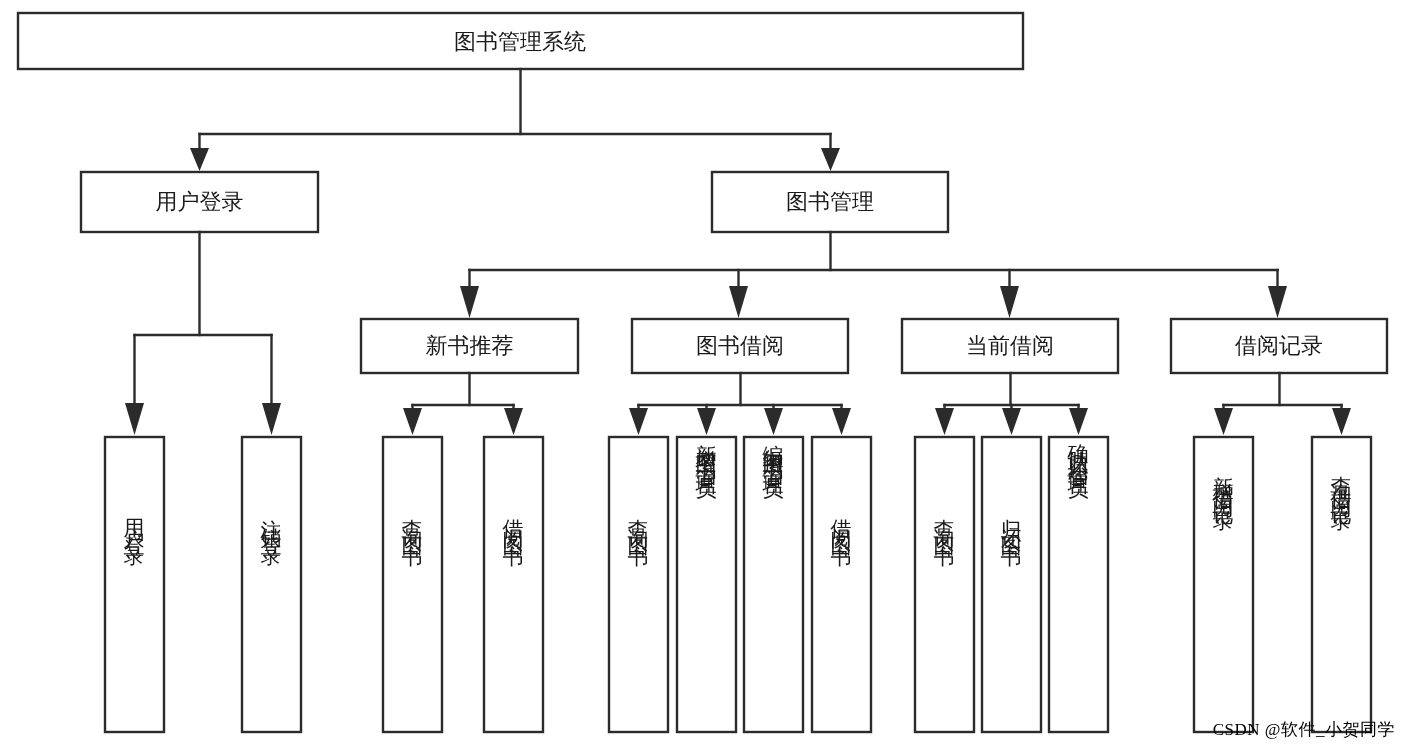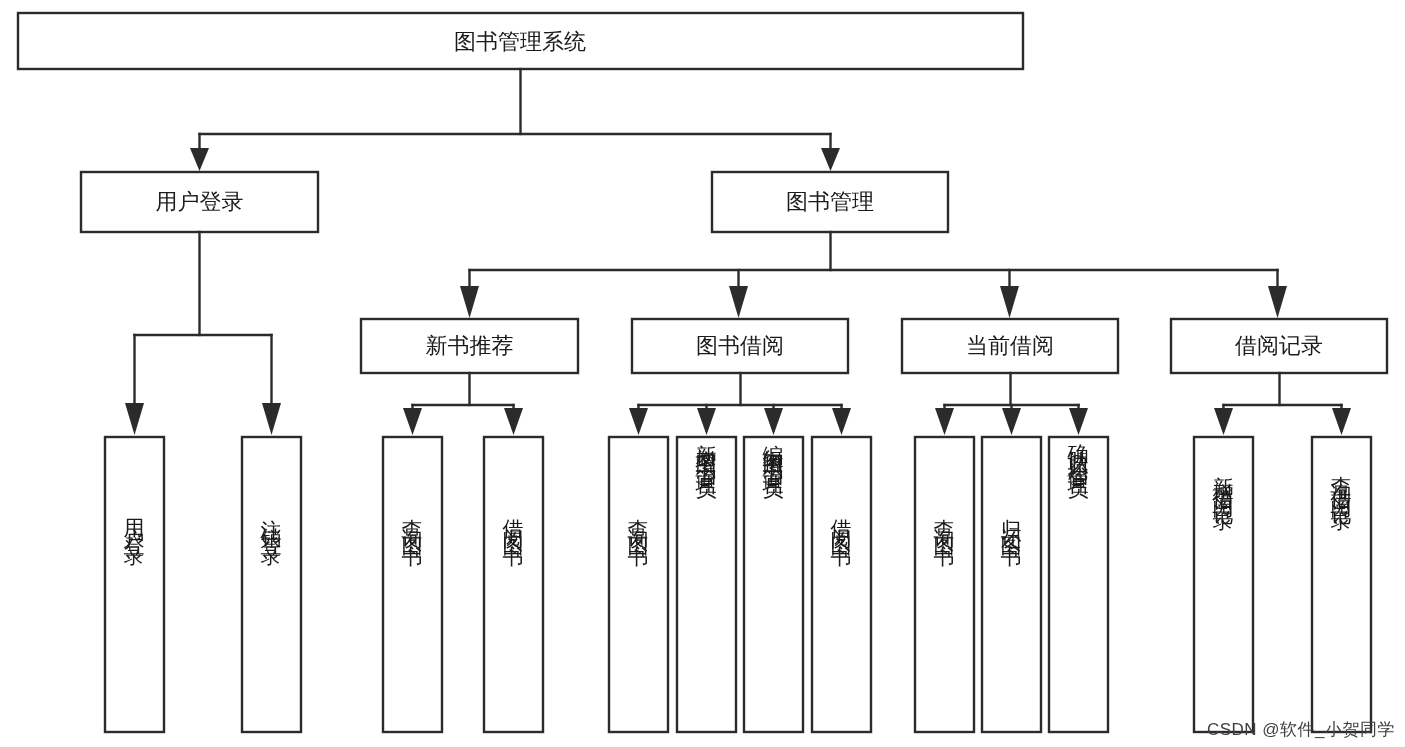--- a/index.html
+++ b/index.html
@@ -54,23 +54,23 @@
   .leaf-label {
     font-family: "Liberation Sans", "DejaVu Sans", sans-serif;
     fill: #1a1a1a;
     font-size: 21px;
     text-anchor: middle;
   }
   .watermark {
     position: absolute;
     right: 10px;
     bottom: 6px;
-    font-family: Liberation Sans, sans-serif;
+    font-family: Liberation Serif, serif;
     font-size: 17px;
-    color: #404040;
+    color: #000000;
     white-space: nowrap;
     letter-spacing: 0.5px;
     user-select: none;
   }
 </style>
 </head>
 <body>
 
 <div id="diagram-root">
 

